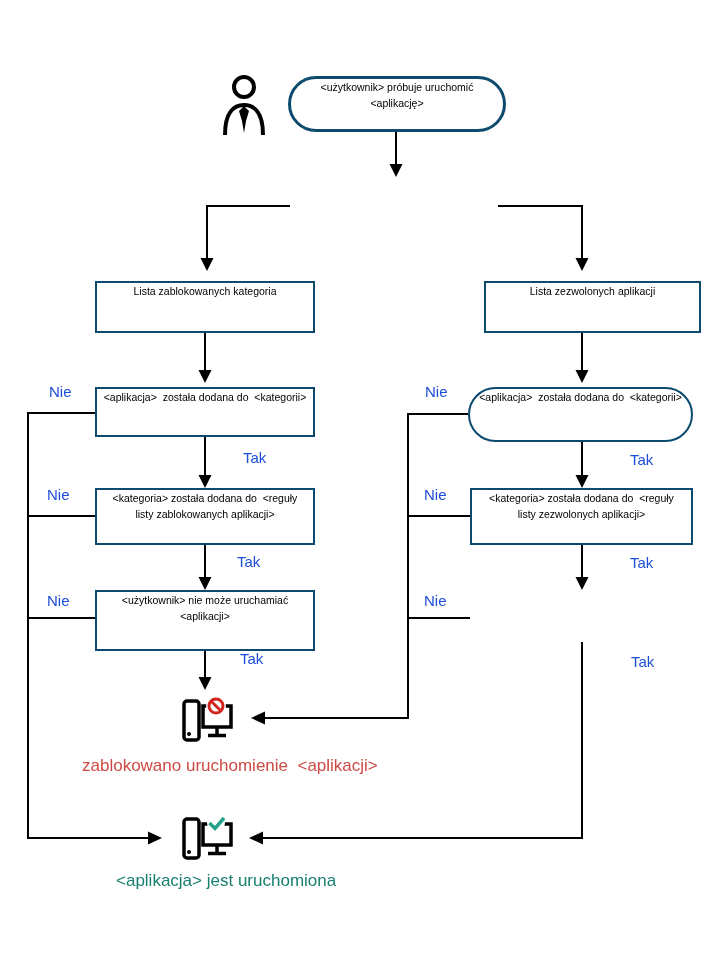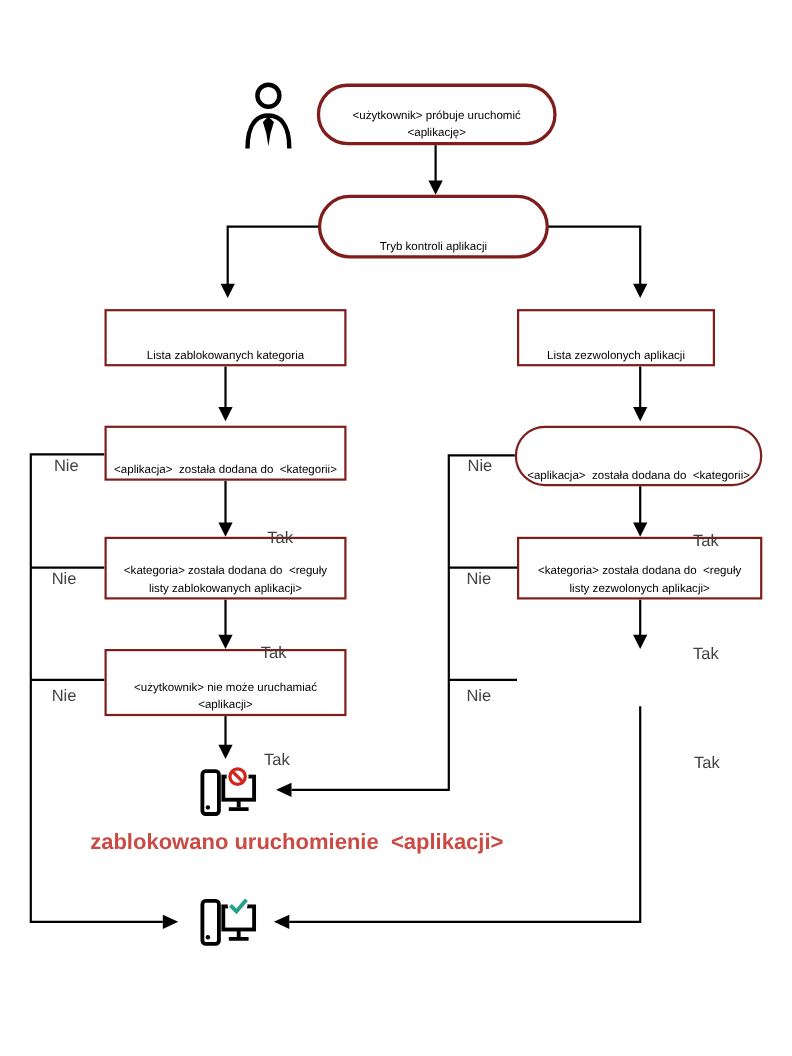--- a/index.html
+++ b/index.html
@@ -3,32 +3,32 @@
 <meta charset="utf-8">
 <style>
   html,body { margin:0; padding:0; background:#ffffff; }
   #page {
     position:relative; width:720px; height:960px; background:#ffffff;
     font-family:"Liberation Sans","DejaVu Sans",sans-serif; color:#000;
     overflow:hidden;
   }
   #connectors { position:absolute; left:0; top:0; width:720px; height:960px; }
   .node {
-    position:absolute; display:flex; align-items:flex-end; justify-content:center;
-    text-align:center; background:#fff; border:2px solid #7f1d1d; box-sizing:border-box;
+    position:absolute; display:flex; align-items:flex-start; justify-content:center;
+    text-align:center; background:#fff; border:2px solid #0c4a6e; box-sizing:border-box;
     font-size:10.5px; line-height:16px;
   }
   .node-text { white-space:pre-wrap; }
   .stadium { border-radius:32px; }
   .thick { border-width:3px; }
   .lbl {
-    position:absolute; font-size:15px; line-height:17px; color:#404040;margin-top:32px;
+    position:absolute; font-size:15px; line-height:17px; color:#1d4ed8;
   }
   .caption {
-    position:absolute; font-size:20px; line-height:20px; white-space:pre-wrap;font-weight:bold;
+    position:absolute; font-size:17px; line-height:20px; white-space:pre-wrap;
   }
   #caption-blocked { color:#cb4a44; }
   #caption-running { color:#177f6e; }
   .icon { position:absolute; }
 </style>
 </head>
 <body>
 
 <div id="page">
 
@@ -95,29 +95,26 @@
     <circle cx="22" cy="13" r="10" fill="none" stroke="#000" stroke-width="4"></circle>
     <path d="M3 61 C3 38 12 31 22 31 C32 31 41 38 41 61" fill="none" stroke="#000" stroke-width="4"></path>
     <path d="M22 32 L17 37 L20 47 L22 59 L24 47 L27 37 Z" fill="#000"></path>
   </svg>
 
   <div class="node stadium thick" style="left:288px;top:76px;width:218px;height:56px">
     <span class="node-text">&lt;użytkownik&gt; próbuje uruchomić
 &lt;aplikację&gt;</span>
   </div>
 
-  <div class="node stadium thick" style="left:289px;top:177px;width:210px;height:58px">
-    <span class="node-text">Tryb kontroli aplikacji</span>
-  </div>
 
   <div class="node" style="left:95px;top:281px;width:220px;height:52px">
     <span class="node-text">Lista zablokowanych kategoria</span>
   </div>
 
-  <div class="node" style="left:470px;top:281px;width:180px;height:52px">
+  <div class="node" style="left:484px;top:281px;width:217px;height:52px">
     <span class="node-text">Lista zezwolonych aplikacji</span>
   </div>
 
   <div class="node" style="left:95px;top:387px;width:220px;height:50px">
     <span class="node-text">&lt;aplikacja&gt;  została dodana do  &lt;kategorii&gt;</span>
   </div>
 
   <div class="node stadium" style="left:468px;top:387px;width:225px;height:55px;border-radius:28px">
     <span class="node-text">&lt;aplikacja&gt;  została dodana do  &lt;kategorii&gt;</span>
   </div>
@@ -167,14 +164,15 @@
   <svg class="icon" style="left:180px;top:815px" width="54" height="48" viewBox="0 0 54 48">
     <rect x="4" y="4" width="15" height="39" rx="3" fill="#fff" stroke="#000" stroke-width="3.5"></rect>
     <circle cx="9" cy="37" r="2" fill="#000"></circle>
     <rect x="23" y="9" width="28" height="21" fill="#fff" stroke="#000" stroke-width="3.5"></rect>
     <line x1="37" y1="30" x2="37" y2="37" stroke="#000" stroke-width="3.5"></line>
     <line x1="28" y1="38.5" x2="46" y2="38.5" stroke="#000" stroke-width="3.5"></line>
     <circle cx="36" cy="8" r="9" fill="#fff"></circle>
     <path d="M29.5 8 L35 13.5 L44 3" fill="none" stroke="#26a28a" stroke-width="3.5"></path>
   </svg>
 
+  <div id="caption-running" class="caption" style="left:116px;top:871px">&lt;aplikacja&gt; jest uruchomiona</div>
 
 </div>
 
 </body></html>

